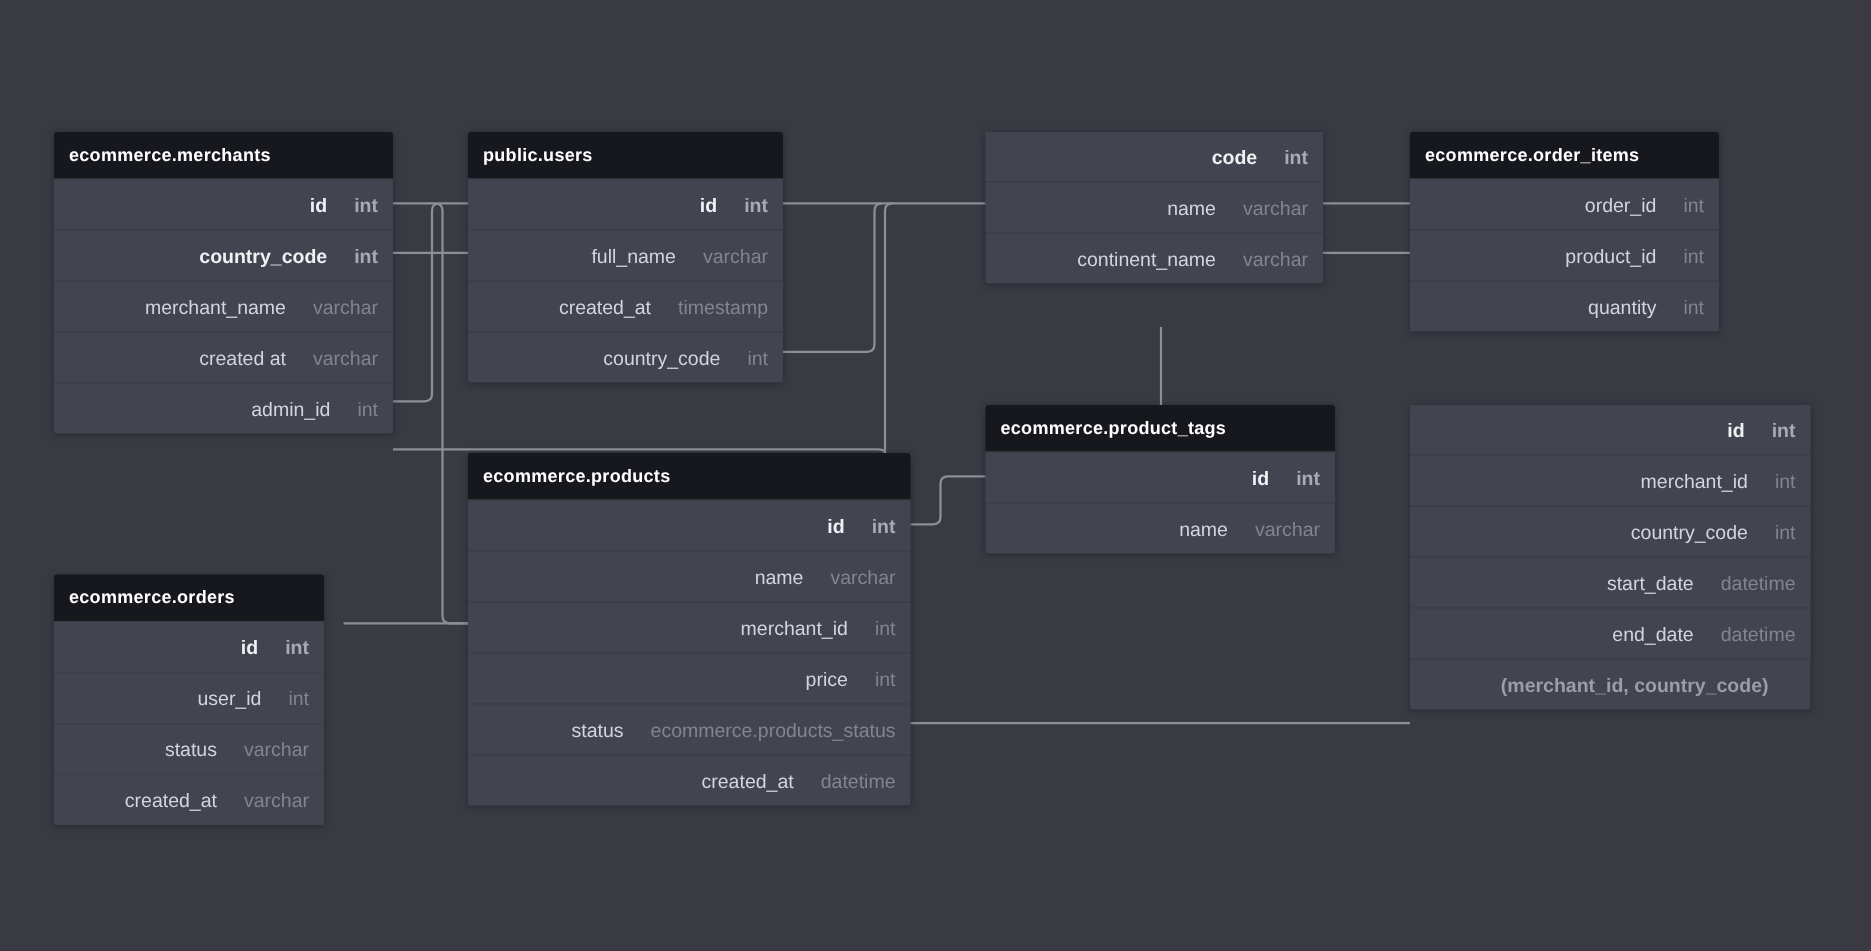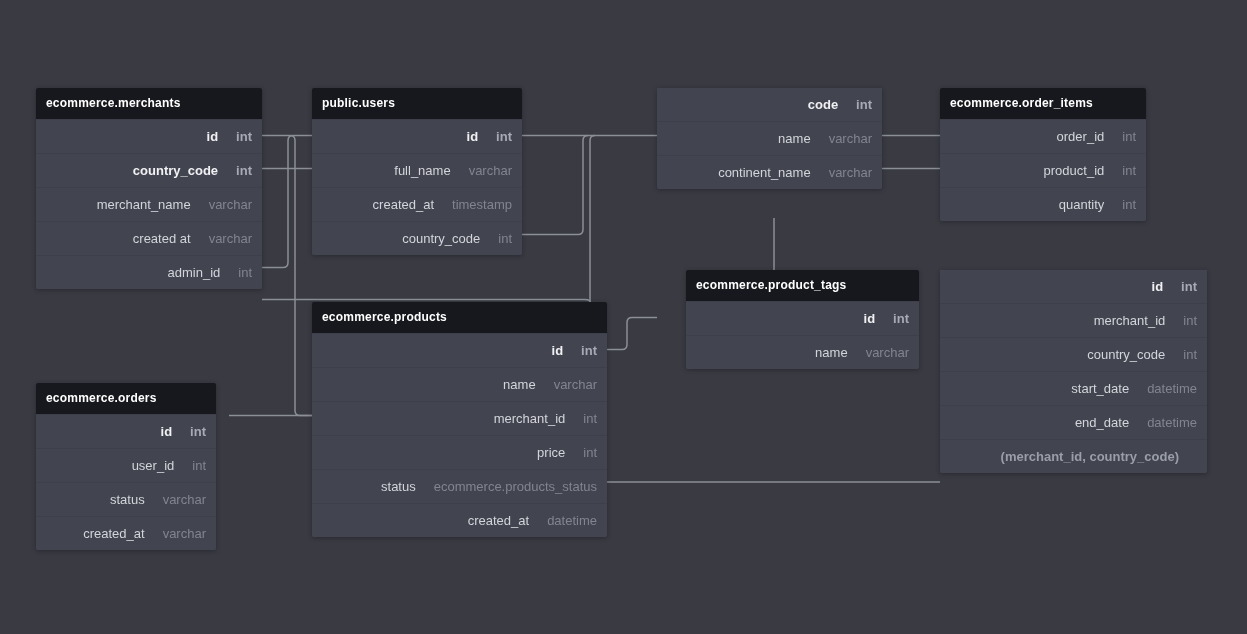--- a/index.html
+++ b/index.html
@@ -123,21 +123,21 @@
   <div class="col-row">
     <span class="col-name">product_id</span>
     <span class="col-type">int</span>
   </div>
   <div class="col-row">
     <span class="col-name">quantity</span>
     <span class="col-type">int</span>
   </div>
 </div>
 
-<div class="table" style="left:657px;top:270px;width:233px;margin-left:29px;">
+<div class="table" style="left:657px;top:270px;width:233px;">
   <div class="table-header">ecommerce.product_tags</div>
   <div class="col-row emph-key">
     <span class="col-name">id</span>
     <span class="col-type">int</span>
   </div>
   <div class="col-row">
     <span class="col-name">name</span>
     <span class="col-type">varchar</span>
   </div>
 </div>

